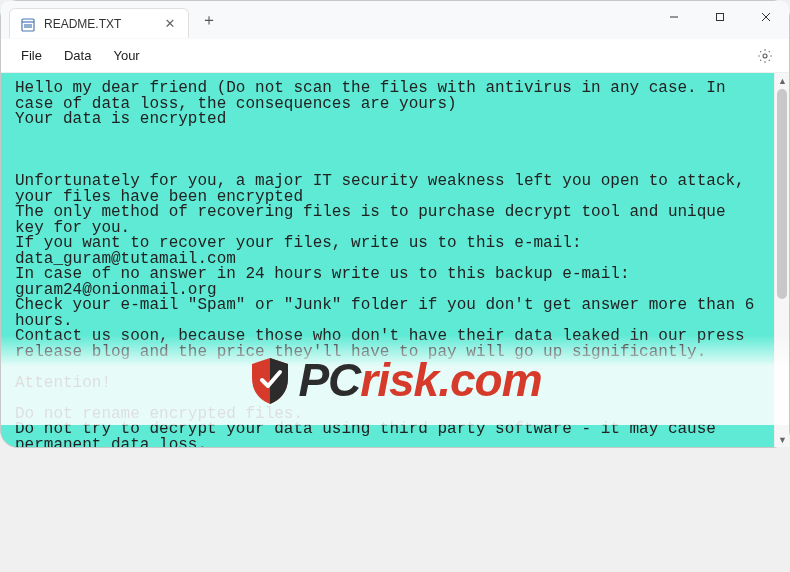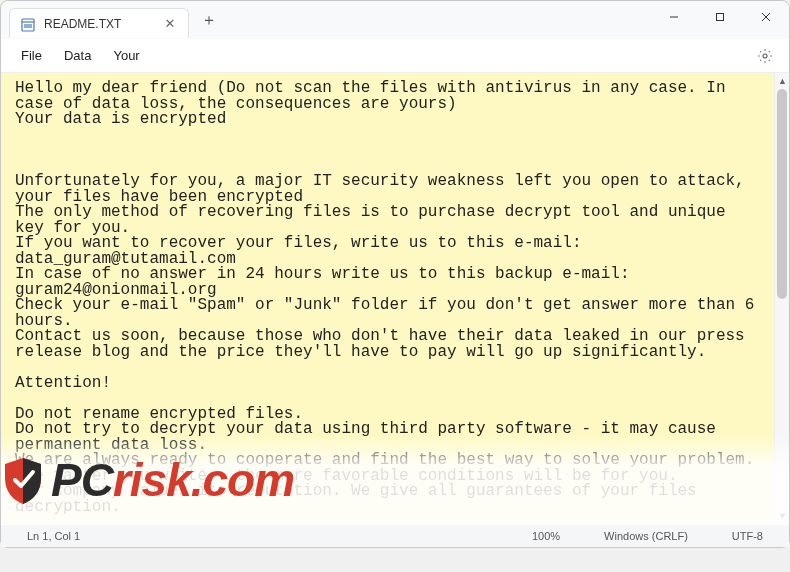--- a/index.html
+++ b/index.html
@@ -6,24 +6,24 @@
 body {
   font-family: 'Segoe UI', Tahoma, sans-serif;
   background: #f0f0f0;
   width: 790px;
   height: 572px;
   overflow: hidden;
   position: relative;
 }
 .window {
   width: 790px;
-  height: 548px;
-  background: #fef9c3;
+  height: 448px;
+  background: #5eead4;
   border: 1px solid #c8c8c8;
-  border-radius: 8px;
+  border-radius: 18px;
   display: flex;
   flex-direction: column;
   position: relative;
 }
 .titlebar {
   height: 38px;
   display: flex;
   align-items: center;
   background: #f8f9fa;
   border-radius: 8px 8px 0 0;
@@ -173,20 +173,21 @@
 
 .watermark {
   position: absolute;
   left: 0;
   right: 0;
   bottom: 22px;
   height: 90px;
   pointer-events: none;
   display: flex;
   align-items: center;
+  justify-content: center;
 }
 .watermark .bg {
   position: absolute;
   inset: 0;
   background: linear-gradient(to bottom, rgba(255,255,255,0) 0%, rgba(255,255,255,0.85) 35%, rgba(255,255,255,0.85) 100%);
 }
 .watermark .txt {
   position: relative;
   font-family: Arial, sans-serif;
   font-size: 46px;
@@ -287,27 +288,20 @@
 Data includes:
 - Employees personal data, CVs, DL, SSN.
 - Complete network map including credentials for local and remote services.</div>
     <div class="scrollbar">
       <div class="scroll-arrow">▲</div>
       <div class="scroll-thumb"></div>
       <div class="scroll-arrow" style="position:absolute;bottom:0;">▼</div>
     </div>
   </div>
 
-  <div class="statusbar">
-    <div class="status-seg">Ln 1, Col 1</div>
-    <div class="spacer"></div>
-    <div class="status-seg">100%</div>
-    <div class="status-seg">Windows (CRLF)</div>
-    <div class="status-seg">UTF-8</div>
-  </div>
 
   <div class="watermark">
     <div class="bg"></div>
     <div class="txt">
       <span class="shield">
         <svg viewBox="0 0 44 50">
           <path d="M22 2 L40 8 V22 C40 36 32 44 22 48 C12 44 4 36 4 22 V8 Z" fill="#d63a2a"></path>
           <path d="M22 2 L40 8 V22 C40 36 32 44 22 48 Z" fill="#2c2c2c"></path>
           <path d="M14 24 l6 6 l12 -14" stroke="#fff" stroke-width="4" fill="none" stroke-linecap="round" stroke-linejoin="round"></path>
         </svg>

